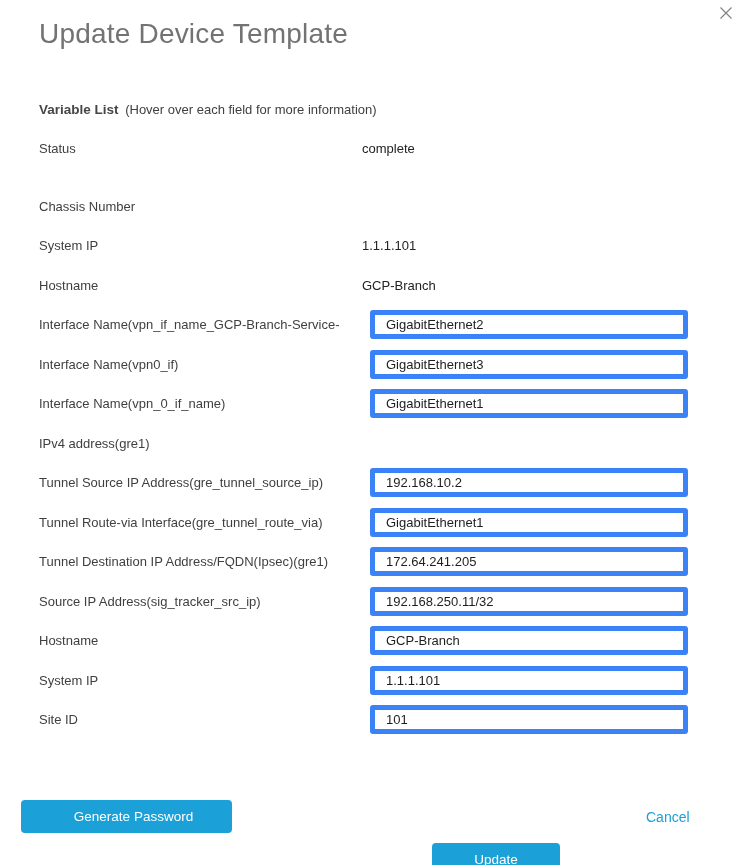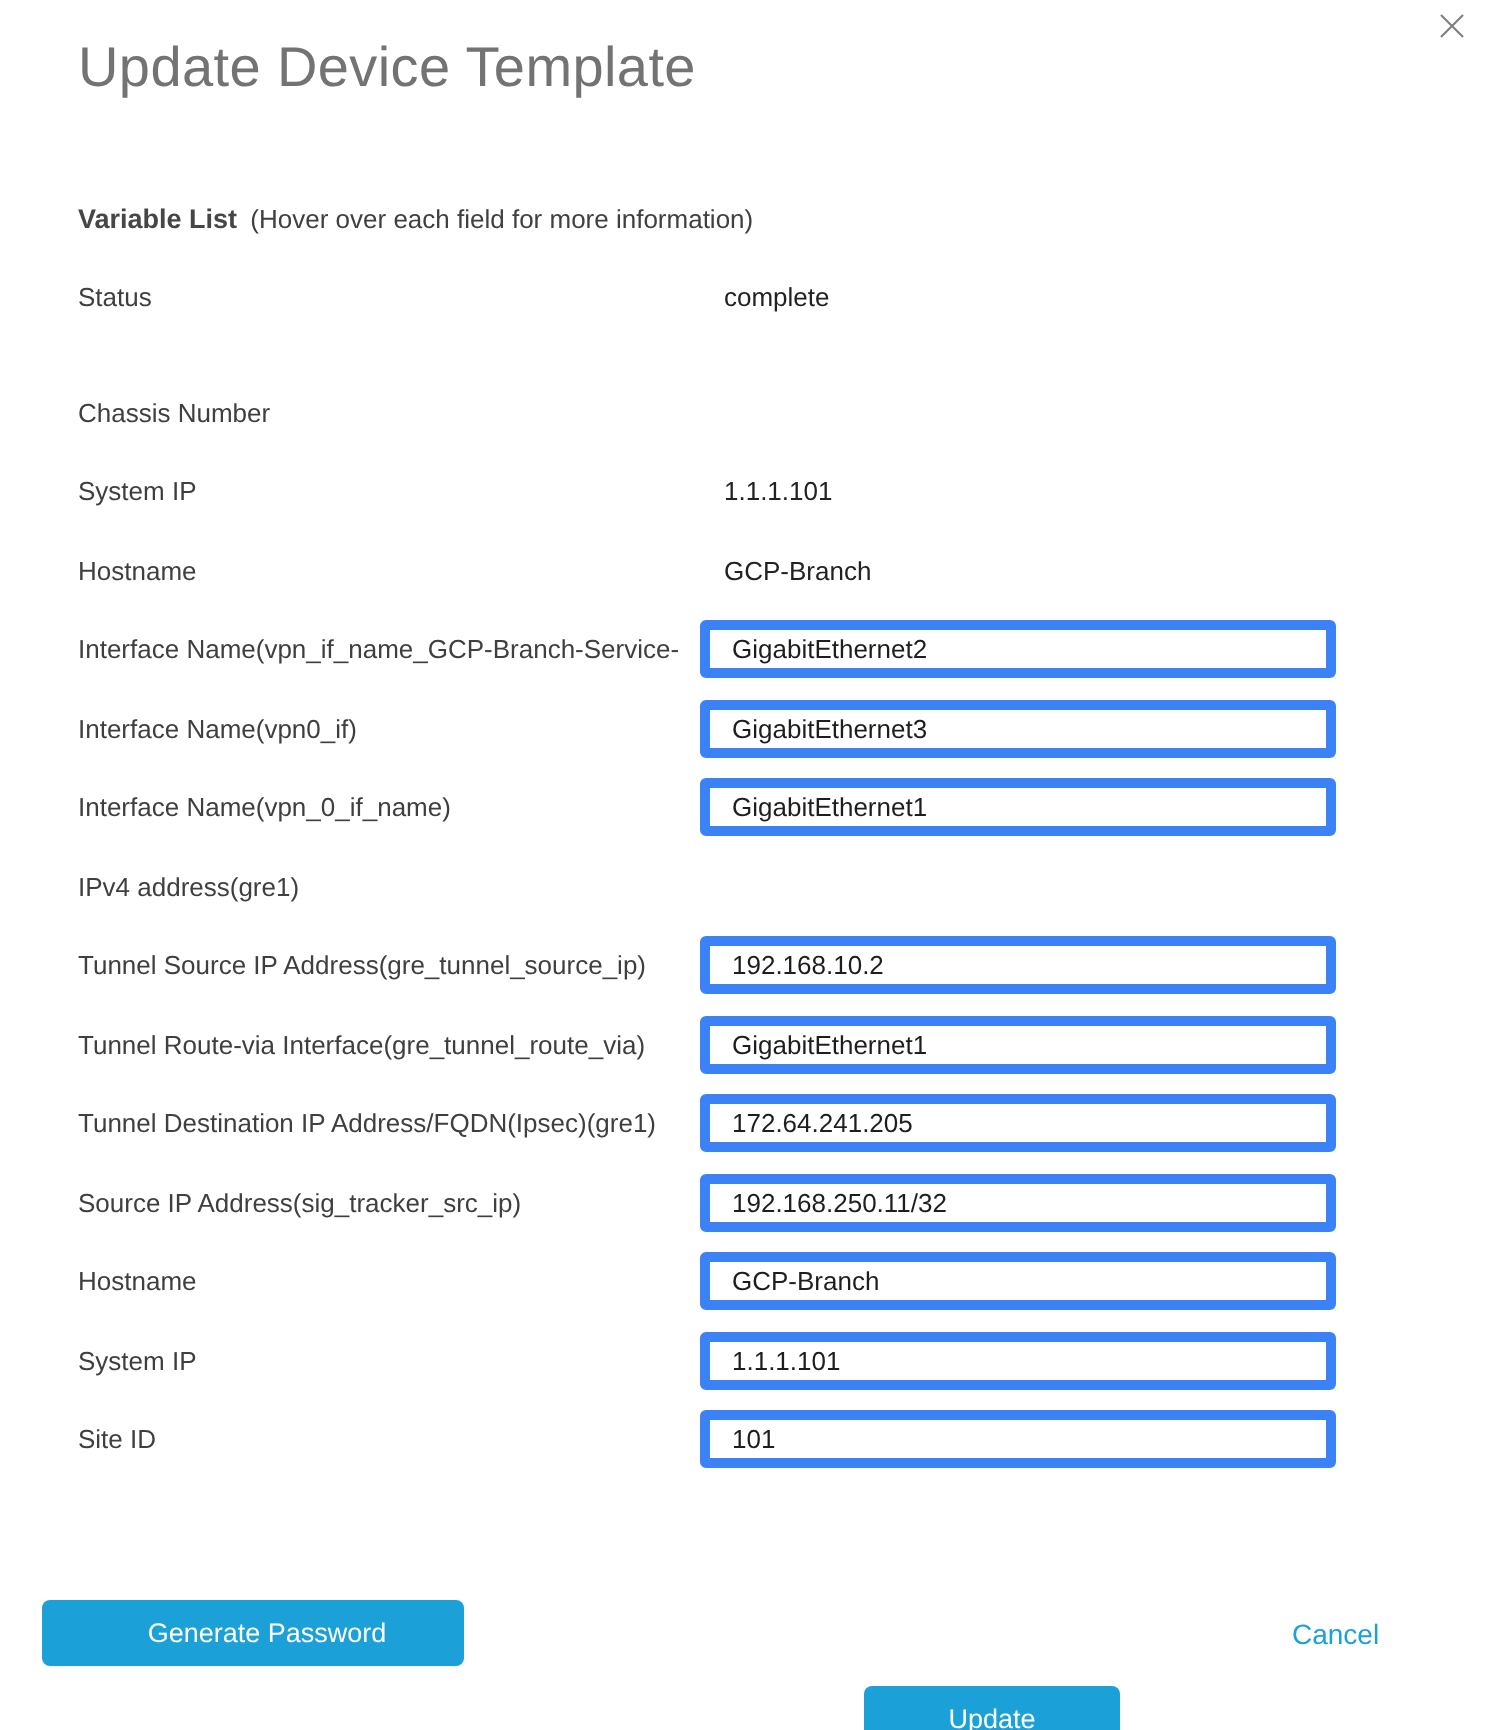--- a/index.html
+++ b/index.html
@@ -63,21 +63,21 @@
     font-size: 13px;
     color: #222222;
     white-space: nowrap;
   }
 
   .input-rows {
     position: absolute;
     left: 39px; top: 310px;
     width: 629px;
   }
-  .input-row { height: 29px; margin-bottom: 10.5px; }
+  .input-row { height: 29px; margin-bottom: 10.5px; gap: 20px; }
   .field-input {
     width: 318px; height: 29px;
     flex: none;
     border: 5px solid #3b82f6;
     border-radius: 3px;
     padding: 0 11px;
     font-size: 13px;
     color: #1e1e1e;
     font-family: inherit;
     outline: none;

